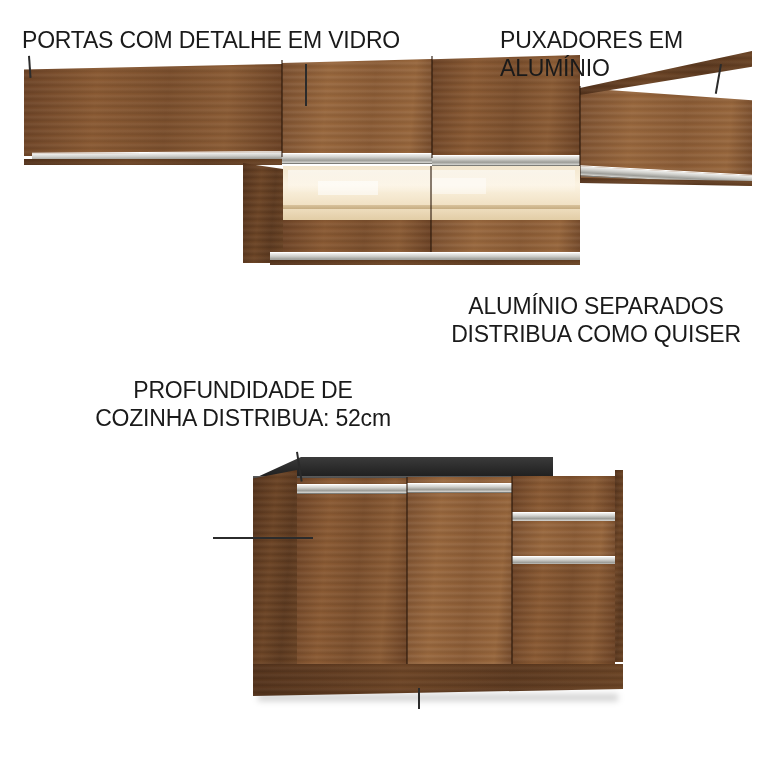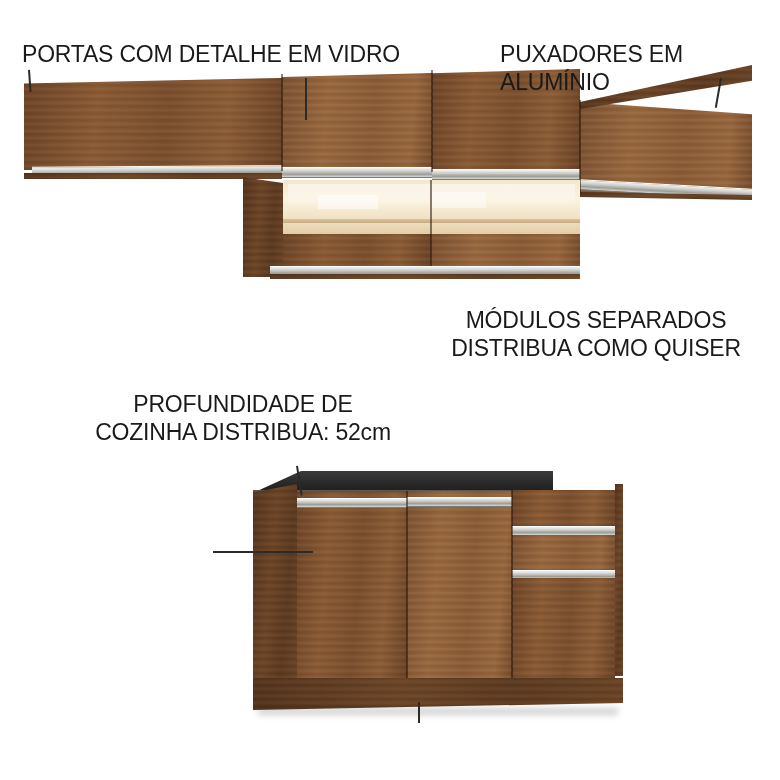--- a/index.html
+++ b/index.html
@@ -9,21 +9,20 @@
   }
   body {
     font-family: "Liberation Sans", sans-serif;
   }
   #stage {
     position: relative;
     width: 780px;
     height: 709px;
     background: #ffffff;
     overflow: hidden;
-    margin-top: 14px;
   }
 
   
   .callout {
     position: absolute;
     color: #1a1a1a;
     font-size: 23px;
     line-height: 28px;
     letter-spacing: -0.2px;
     white-space: pre-line;
@@ -206,21 +205,21 @@
   <div class="leader" style="left:720px; top:64px;  width:2px; height:30px; transform-origin: top left; transform: rotate(10deg);"></div>
   <div class="leader" style="left:296px; top:452px; width:2px; height:30px; transform-origin: top left; transform: rotate(-9deg);"></div>
   <div class="leader" style="left:213px; top:537px; width:100px; height:2px;"></div>
   <div class="leader" style="left:418px; top:688px; width:2px; height:28px;"></div>
 
   <div class="callout c-left" id="label-vidro">PORTAS COM DETALHE EM VIDRO</div>
 
   <div class="callout" id="label-puxadores">PUXADORES EM
 ALUMÍNIO</div>
 
-  <div class="callout" id="label-modulos">MÓDULOS SEPARADOS
+  <div class="callout" id="label-modulos">ALUMÍNIO SEPARADOS
 DISTRIBUA COMO QUISER</div>
 
   <div class="callout" id="label-profundidade">PROFUNDIDADE DE
 COZINHA DISTRIBUA: 52cm</div>
 
 
 
 </div>
 
 </body></html>

